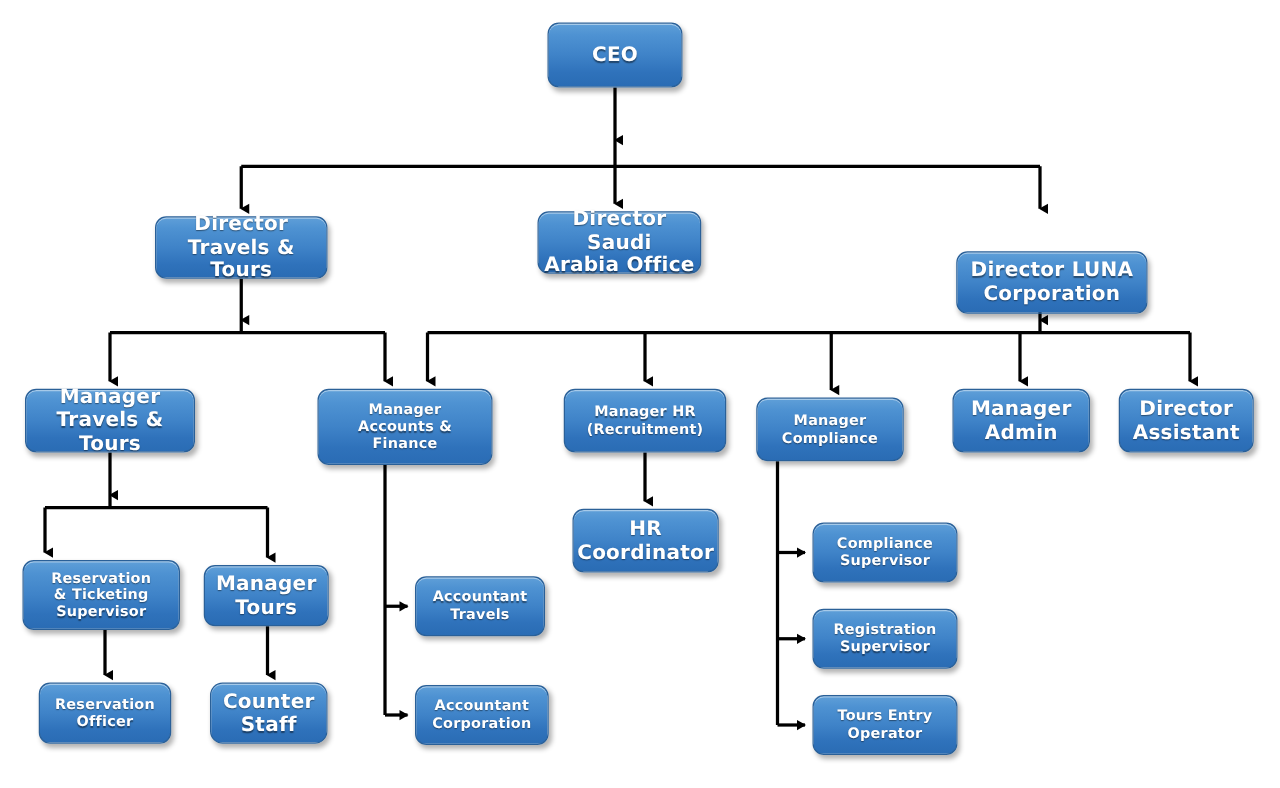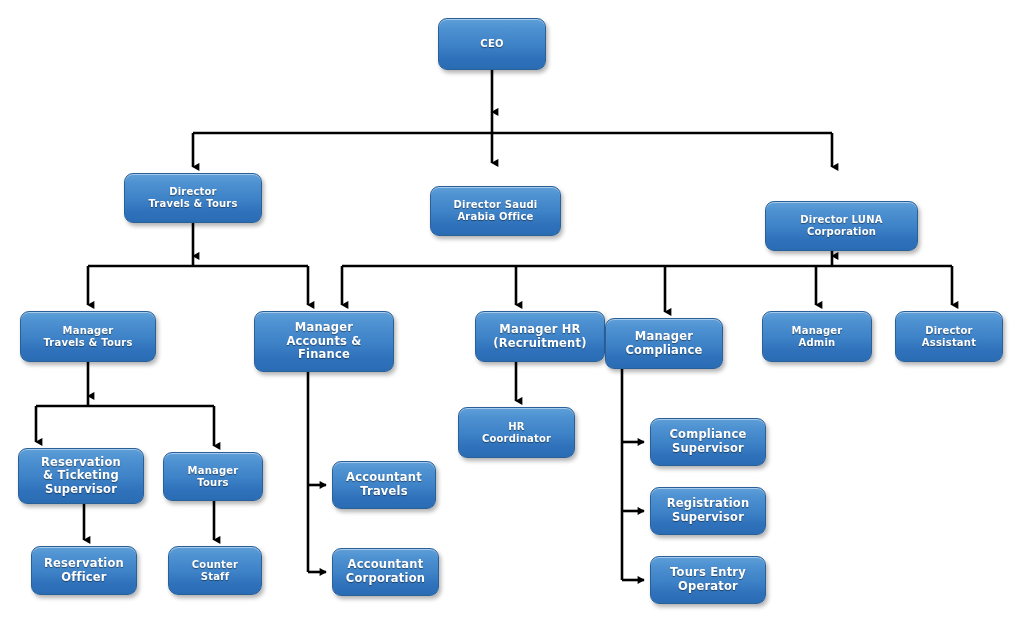--- a/index.html
+++ b/index.html
@@ -45,21 +45,21 @@
     background: linear-gradient(to bottom,
         #5f9fd8 0%,
         #4e92d2 18%,
         #3f83c8 50%,
         #2f72bb 78%,
         #2a6cb4 100%);
     box-shadow: 2px 3px 4px rgba(0,0,0,0.30),
                 inset 0 1px 0 rgba(255,255,255,0.45);
     color: #ffffff;
     font-weight: bold;
-    font-size: 10px;
+    font-size: 16px;
     line-height: 1.18;
     letter-spacing: 0.2px;
     text-shadow: 0 1px 1px rgba(0,0,0,0.45);
     padding: 2px 4px;
     white-space: pre-line;
   }
   .node.small-text {
     font-size: 11.5px;
   }
 </style>
@@ -123,30 +123,30 @@
       <path d="M622,442 L644,442" marker-end="url(#arrow-right)"></path>
       <path d="M622,511 L644,511" marker-end="url(#arrow-right)"></path>
       <path d="M622,580 L644,580" marker-end="url(#arrow-right)"></path>
     </g>
   </svg>
 
   <div id="node-layer">
     <div class="node" style="left: 438px; top: 18px; width: 108px; height: 52px;">CEO</div>
     <div class="node" style="left: 124px; top: 173px; width: 138px; height: 50px;">Director
 Travels &amp; Tours</div>
-    <div class="node" style="left: 430px; top: 186px; width: 131px; height: 50px;">Director Saudi
+    <div class="node" style="left: 430px; top: 169px; width: 131px; height: 50px;">Director Saudi
 Arabia Office</div>
     <div class="node" style="left: 765px; top: 173px; width: 153px; height: 50px; margin-top: 28px;">Director LUNA
 Corporation</div>
     <div class="node" style="left: 20px; top: 311px; width: 136px; height: 51px;">Manager
 Travels &amp; Tours</div>
     <div class="node small-text" style="left: 254px; top: 311px; width: 140px; height: 61px;">Manager
 Accounts &amp;
 Finance</div>
-    <div class="node small-text" style="left: 451px; top: 311px; width: 130px; height: 51px; margin-left: 24px;">Manager  HR
+    <div class="node small-text" style="left: 451px; top: 311px; width: 130px; height: 51px;">Manager  HR
 (Recruitment)</div>
     <div class="node small-text" style="left: 605px; top: 318px; width: 118px; height: 51px;">Manager
 Compliance</div>
     <div class="node" style="left: 762px; top: 311px; width: 110px; height: 51px;">Manager
 Admin</div>
     <div class="node" style="left: 895px; top: 311px; width: 108px; height: 51px;">Director
 Assistant</div>
     <div class="node small-text" style="left: 18px; top: 448px; width: 126px; height: 56px;">Reservation
 &amp; Ticketing
 Supervisor</div>

